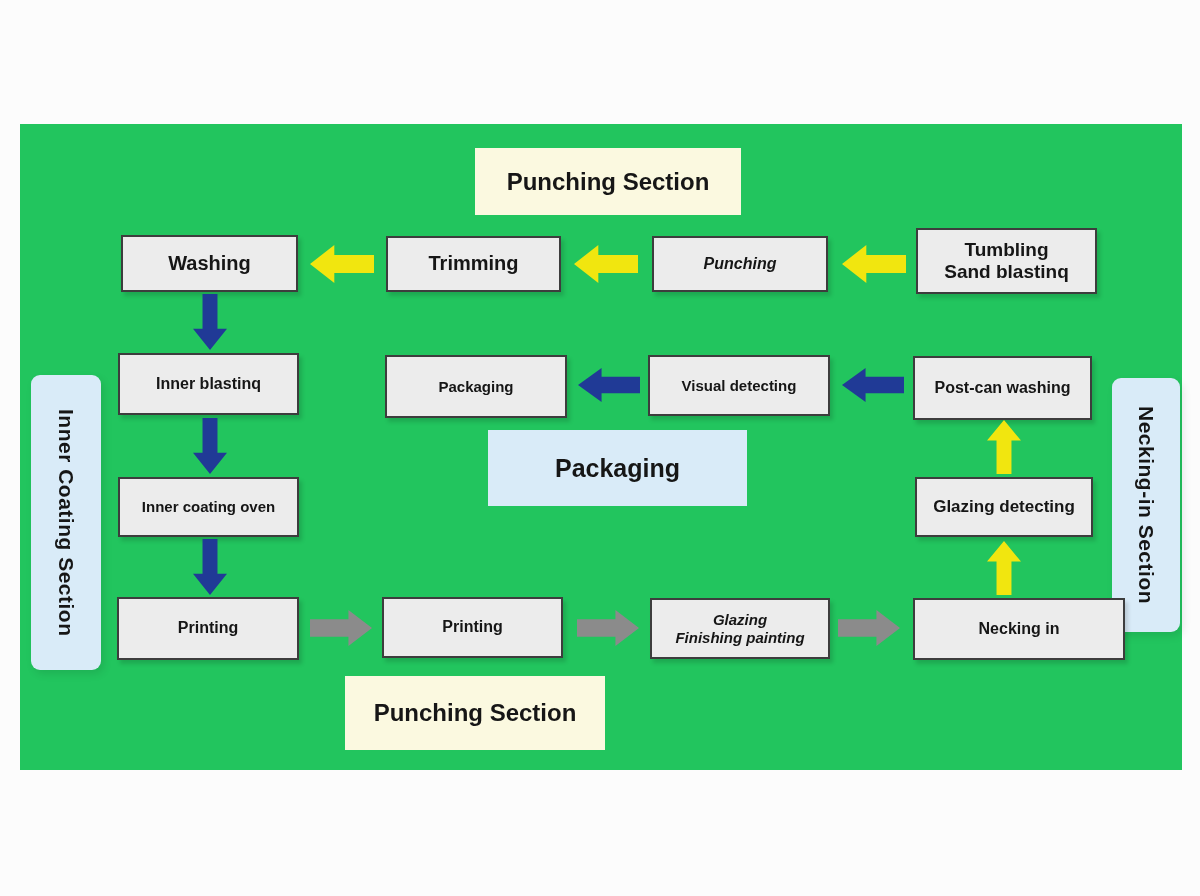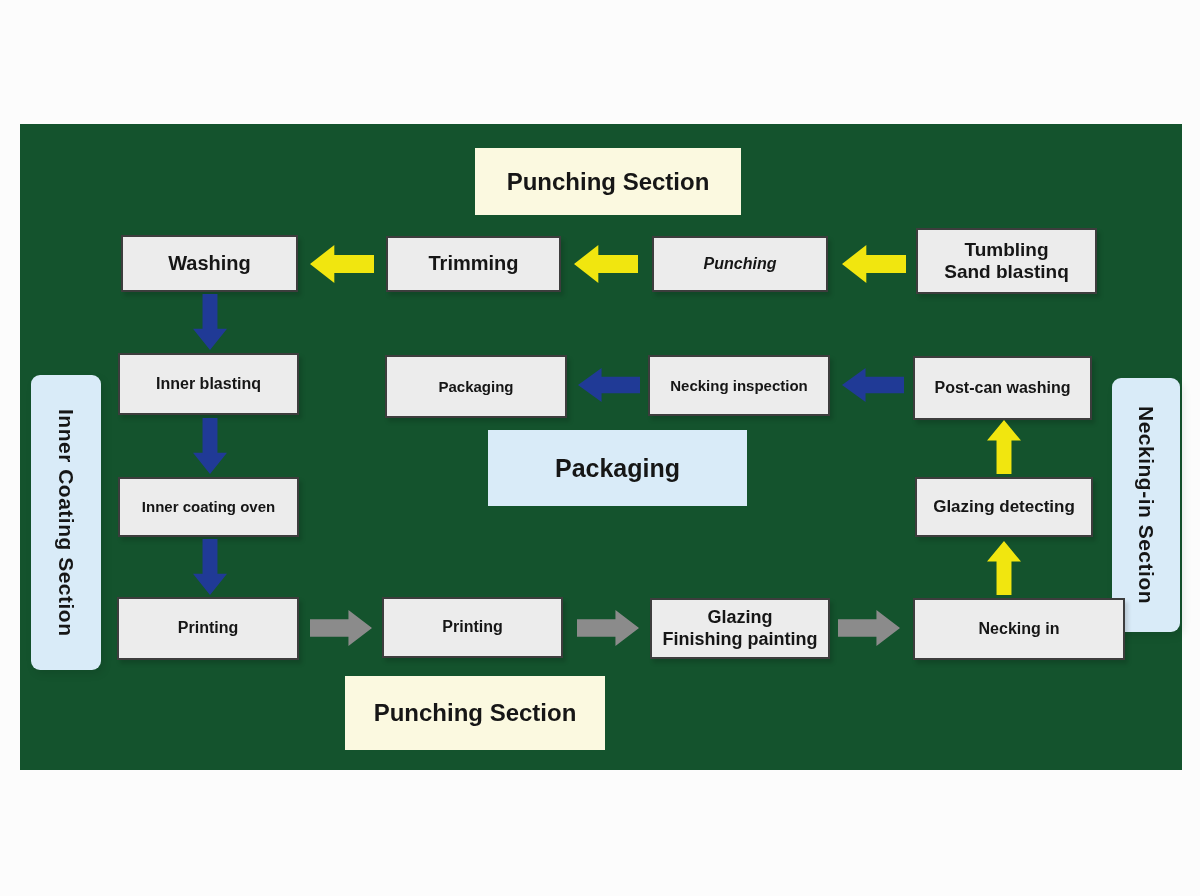--- a/index.html
+++ b/index.html
@@ -3,21 +3,21 @@
 <meta charset="utf-8">
 <style>
   html,body{margin:0;padding:0;background:#fbfbfb;}
   .canvas{
     position:relative;width:1200px;height:896px;overflow:hidden;
     font-family:"Liberation Sans","DejaVu Sans",sans-serif;
     color:#161616;background:#fcfcfc;
   }
   .panel{
     position:absolute;left:20px;top:124px;width:1162px;height:646px;
-    background:#14532d;
+    background:#22c55e;
   }
   
   .pbox{
     position:absolute;background:#ececec;border:2px solid #3d3d3d;
     box-sizing:border-box;display:flex;align-items:center;justify-content:center;
     box-shadow:3px 4px 4px rgba(0,0,0,0.14);
   }
   .pbox span{
     font-weight:700;text-align:center;white-space:pre-line;line-height:1.18;
     color:#161616;
@@ -86,41 +86,41 @@
 Sand blastinq</span>
     </div>
 
     <div class="pbox" style="left:98px;top:229px;width:181px;height:62px;">
       <span style="font-size:16px;">Inner blastinq</span>
     </div>
     <div class="pbox" style="left:365px;top:231px;width:182px;height:63px;">
       <span style="font-size:15px;">Packaging</span>
     </div>
     <div class="pbox" style="left:628px;top:231px;width:182px;height:61px;">
-      <span style="font-size:15px;">Necking inspection</span>
+      <span style="font-size:15px;">Visual detecting</span>
     </div>
     <div class="pbox" style="left:893px;top:232px;width:179px;height:64px;">
       <span style="font-size:16px;">Post-can washing</span>
     </div>
 
     <div class="pbox" style="left:98px;top:353px;width:181px;height:60px;">
       <span style="font-size:15px;">Inner coating oven</span>
     </div>
     <div class="pbox" style="left:895px;top:353px;width:178px;height:60px;">
       <span style="font-size:17px;">Glazing detecting</span>
     </div>
 
     <div class="pbox" style="left:97px;top:473px;width:182px;height:63px;">
       <span style="font-size:16px;">Printing</span>
     </div>
     <div class="pbox" style="left:362px;top:473px;width:181px;height:61px;">
       <span style="font-size:16px;">Printing</span>
     </div>
     <div class="pbox" style="left:630px;top:474px;width:180px;height:61px;">
-      <span style="font-size:18px;">Glazing
+      <span style="font-size:15px;font-style:italic;">Glazing
 Finishing painting</span>
     </div>
     <div class="pbox" style="left:893px;top:474px;width:212px;height:62px;">
       <span style="font-size:16px;">Necking in</span>
     </div>
 
     <div class="arrow ar-left yellow" style="left:290px;top:121px;width:64px;height:38px;"></div>
     <div class="arrow ar-left yellow" style="left:554px;top:121px;width:64px;height:38px;"></div>
     <div class="arrow ar-left yellow" style="left:822px;top:121px;width:64px;height:38px;"></div>
 

